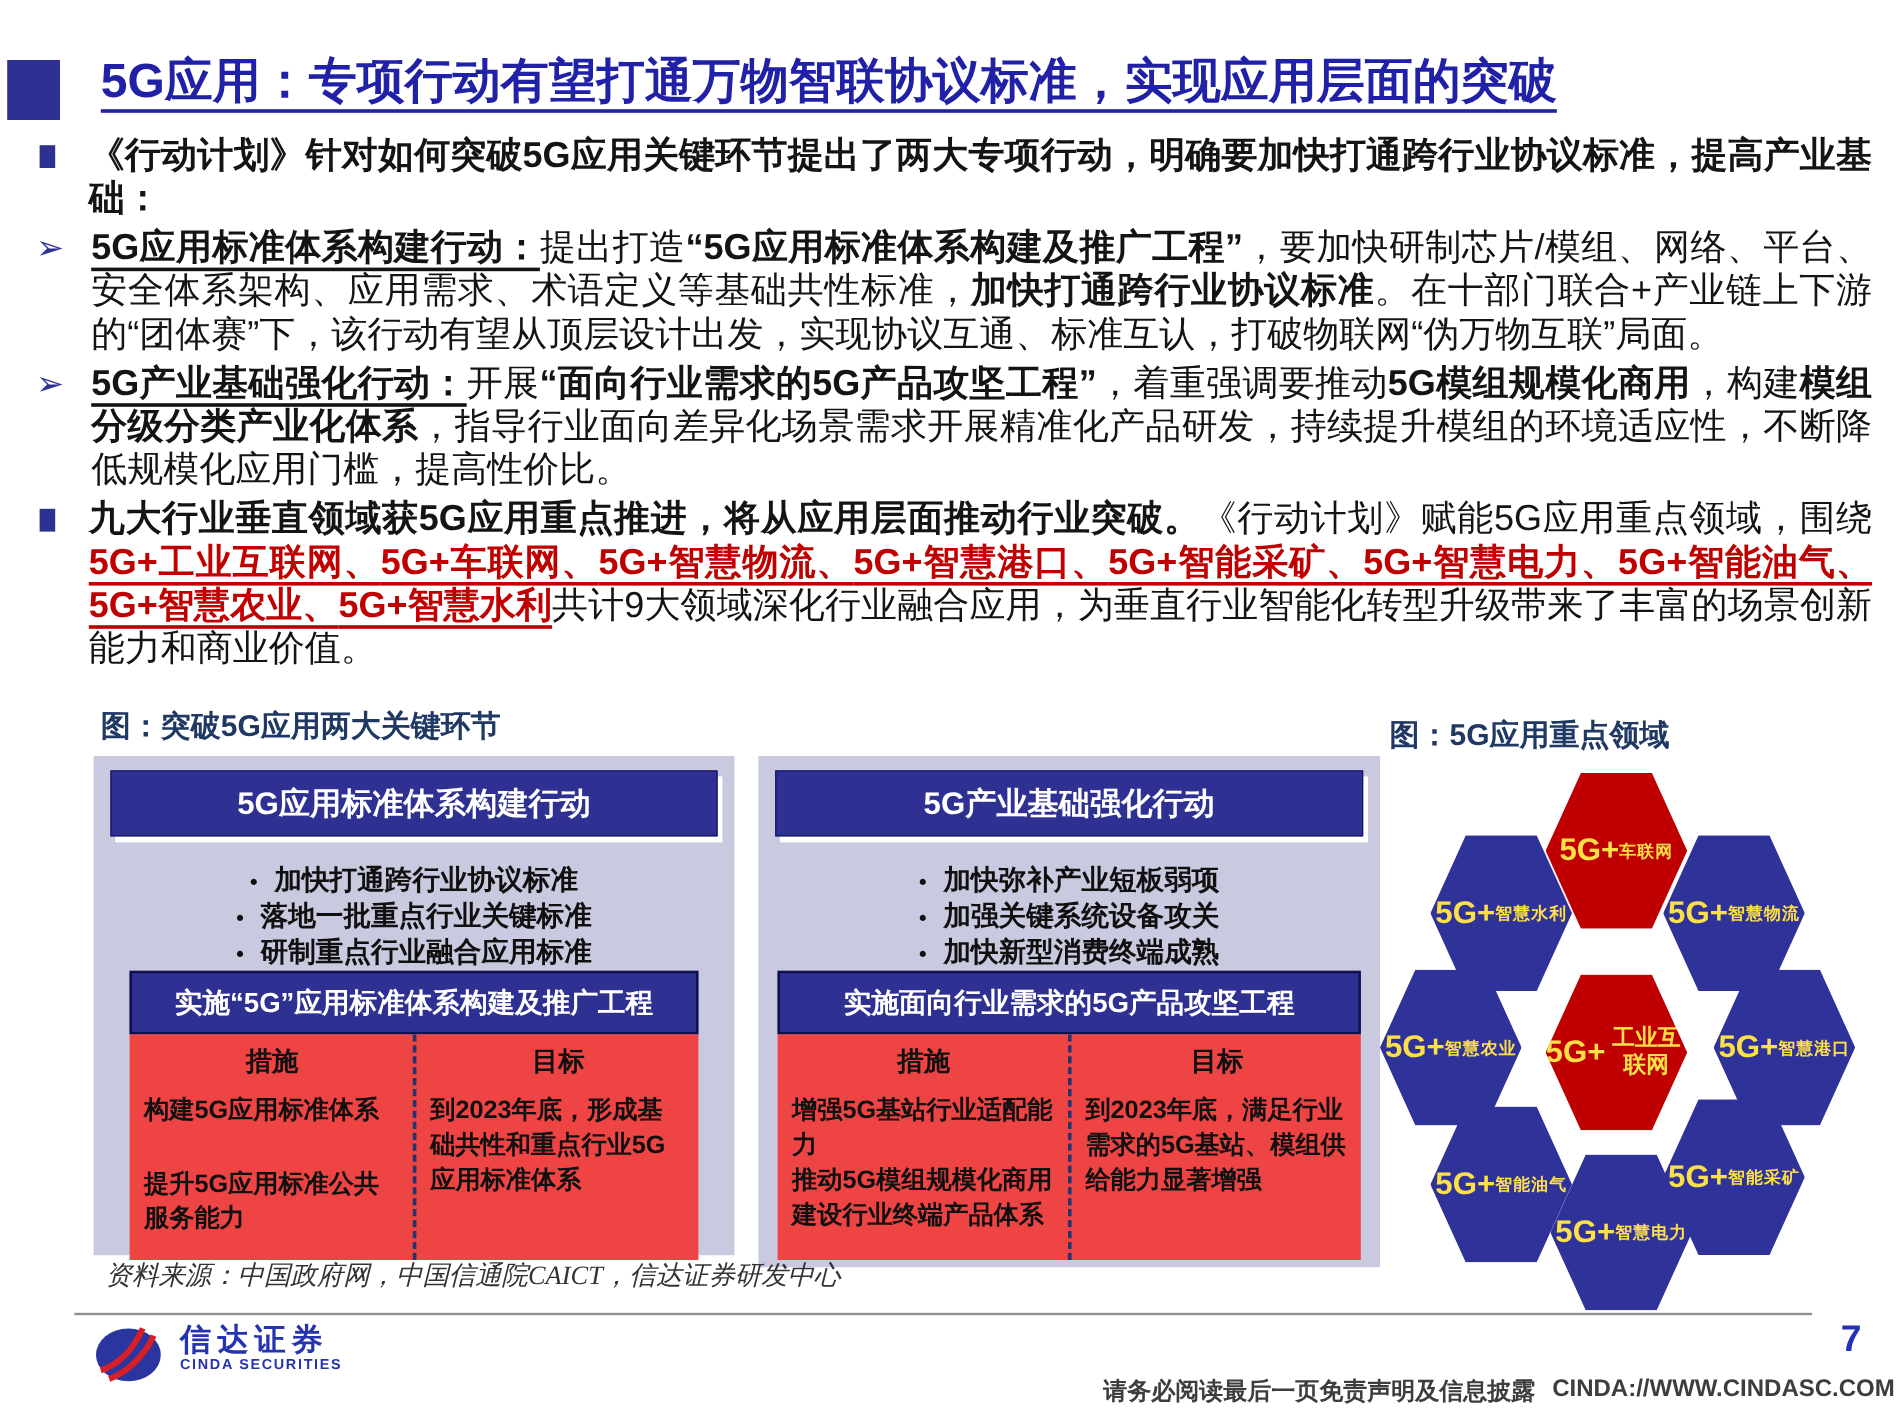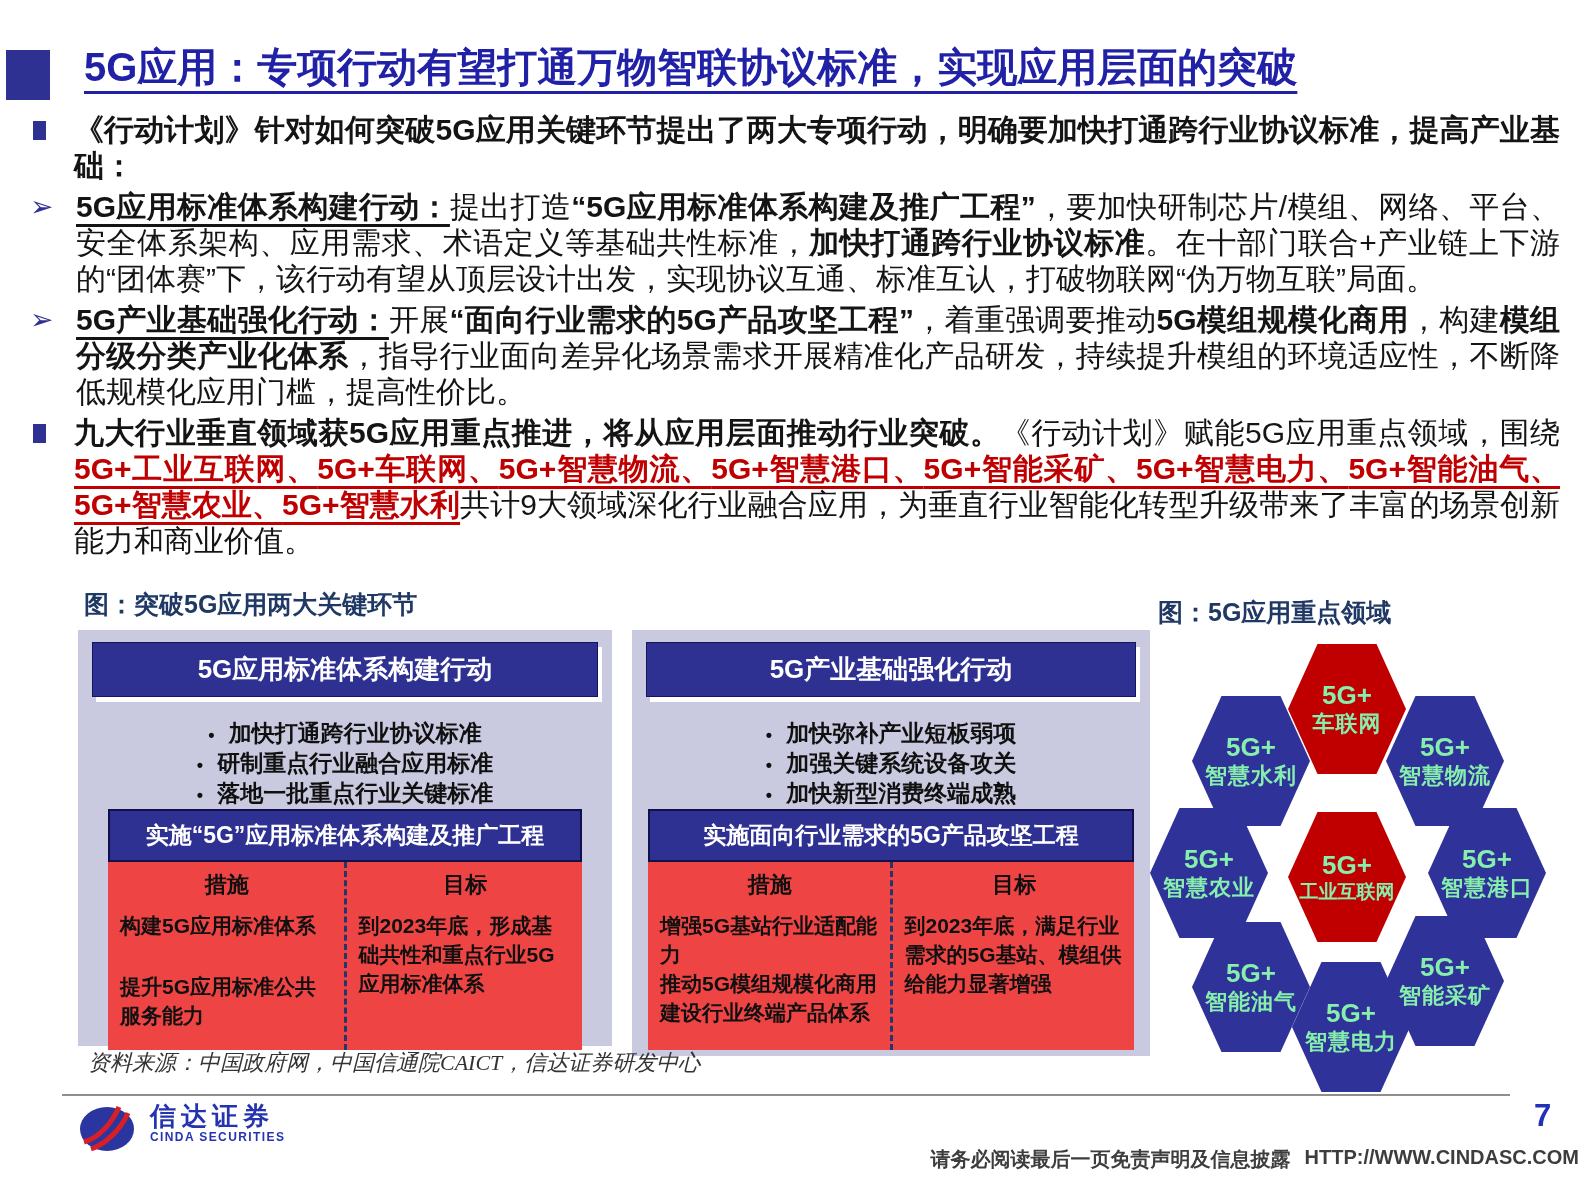--- a/index.html
+++ b/index.html
@@ -46,26 +46,26 @@
   .t-col{flex:1;padding:4px 10px 4px 12px;line-height:29px;}
   .t-col.c2{border-left:3px dashed #24356E;}
   .t-col-title{text-align:center;font-size:22px;margin:4px 0 12px 0;}
   .t-col p{margin:0;}
   .panel.p0 .t-col.c1 p + p{margin-top:32px;}
 
   
   .hex-wrap{position:absolute;left:1140px;top:640px;width:447px;height:460px;}
   .hex{position:absolute;width:118px;height:130px;
        clip-path:polygon(25% 0,75% 0,100% 50%,75% 100%,25% 100%,0 50%);
-       display:flex;flex-direction:column;justify-content:center;
-       color:#86efac;font-weight:bold;text-align:center;line-height:1.15;}
+       display:flex;align-items:center;justify-content:center;
+       color:#fde047;font-weight:bold;text-align:center;line-height:1.15;}
   .hex.blue{background:#2F3299;}
   .hex.red{background:#C00000;}
   .hex .l1{font-size:26px;}
-  .hex .l2{font-size:22px;letter-spacing:1px;}
+  .hex .l2{font-size:14px;letter-spacing:1px;}
   .hex.long .l2{font-size:19px;letter-spacing:0;}
 
   
   .source-note{position:absolute;left:88px;top:1048px;font-size:22px;font-style:italic;
                font-family:"Liberation Serif",serif;color:#333;}
   .footer-line{position:absolute;left:62px;top:1094px;width:1448px;height:2px;background:#8F8F8F;}
   .logo{position:absolute;left:78px;top:1102px;display:flex;}
   .logo-texts{margin-left:10px;display:flex;flex-direction:column;}
   .logo-cn{font-size:26px;font-weight:bold;color:#2633B0;letter-spacing:5px;line-height:28px;}
   .logo-en{font-size:12px;font-weight:bold;color:#2633B0;letter-spacing:1.4px;}
@@ -101,22 +101,22 @@
     </div>
 
   <div class="fig-caption fl">图：突破5G应用两大关键环节</div>
   <div class="fig-caption fr">图：5G应用重点领域</div>
 
   <div id="panels">
       <div class="panel p0">
     <div class="panel-header">5G应用标准体系构建行动</div>
     <ul class="panel-bullets">
           <li><span class="dot">•</span>加快打通跨行业协议标准</li>
+          <li><span class="dot">•</span>落地一批重点行业关键标准</li>
           <li><span class="dot">•</span>研制重点行业融合应用标准</li>
-          <li><span class="dot">•</span>落地一批重点行业关键标准</li>
         </ul>
     <div class="panel-table">
       <div class="t-header">实施“5G”应用标准体系构建及推广工程</div>
       <div class="t-body">
         <div class="t-col c1">
           <div class="t-col-title">措施</div>
         <p>构建5G应用标准体系</p>
               <p>提升5G应用标准公共服务能力</p>
             </div>
         <div class="t-col c2">
@@ -204,16 +204,16 @@
     <span class="logo-texts">
       <span class="logo-cn">信达证券</span>
       <span class="logo-en">CINDA SECURITIES</span>
     </span>
   </div>
 
   <div class="page-number">7</div>
 
   <div class="disclaimer">
     <span>请务必阅读最后一页免责声明及信息披露</span>
-    <span>HTTP://WWW.CINDASC.COM</span>
+    <span>CINDA://WWW.CINDASC.COM</span>
   </div>
 
 </div>
 
 </body></html>

